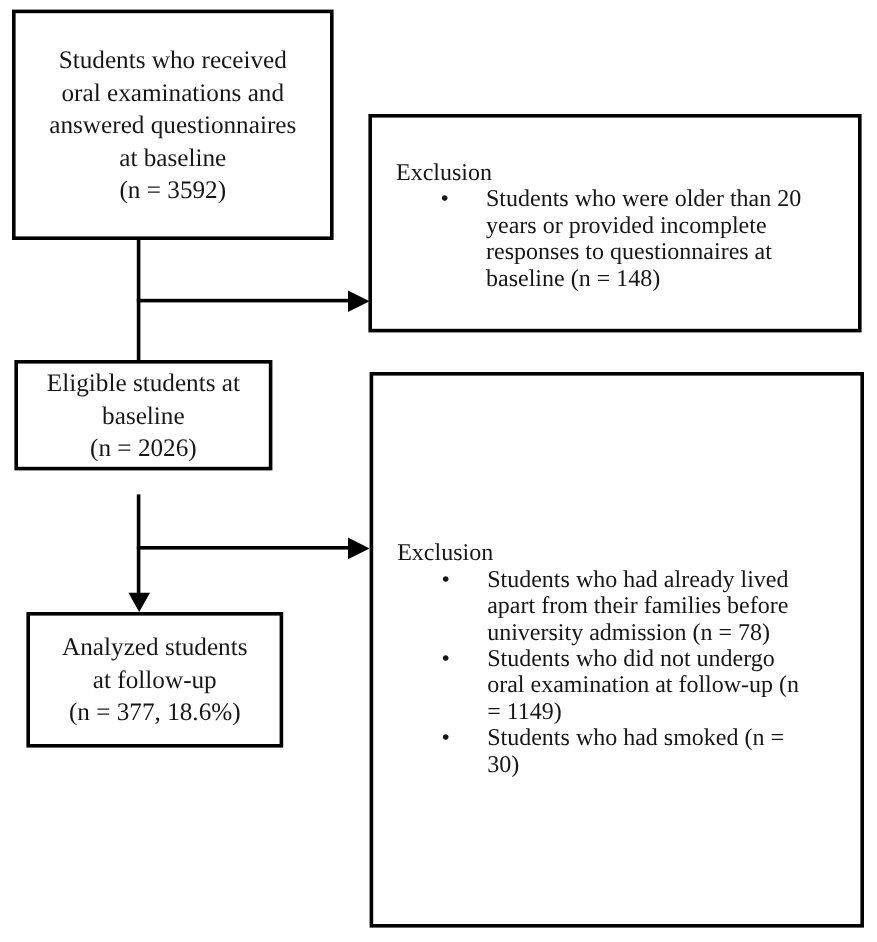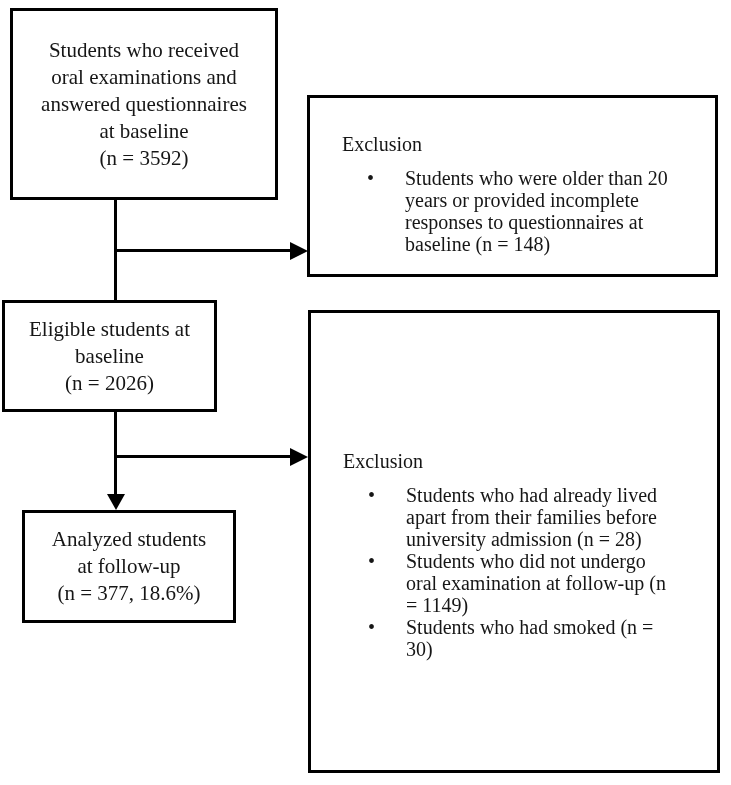--- a/index.html
+++ b/index.html
@@ -33,21 +33,21 @@
   }
   .center-box .box-text {
     white-space: pre-line;
   }
   .excl-box {
     font-size: 20px;
     line-height: 22px;
     padding: 4px 14px 0 20px;
   }
   .excl-heading {
-    margin: 12px;
+    margin: 0;
   }
   .excl-list {
     list-style: none;
     margin: 0;
     padding: 0 0 0 75px;
   }
   .excl-list li {
     position: relative;
     white-space: pre-line;
   }
@@ -73,21 +73,21 @@
     position: absolute;
     width: 0;
     height: 0;
     border-left: 9px solid transparent;
     border-right: 9px solid transparent;
     border-top: 16px solid #000000;
   }
   
   #box-baseline   { left: 10px;  top: 8px;   width: 268px; height: 192px; }
   #box-excl1      { left: 307px; top: 95px;  width: 411px; height: 182px; }
-  #box-eligible   { left: 2px;  top: 300px; width: 215px; height: 112px; font-family: Liberation Serif, serif; }
+  #box-eligible   { left: 12px;  top: 300px; width: 215px; height: 92px; font-family: Liberation Serif, serif; }
   #box-excl2      { left: 308px; top: 310px; width: 412px; height: 463px; padding-top: 14px; }
   #box-analyzed   { left: 22px;  top: 510px; width: 214px; height: 113px; }
 
   #conn-v1        { left: 114px; top: 200px; width: 3px;   height: 100px; }
   #conn-h1        { left: 114px; top: 249px; width: 178px; height: 3px; }
   #arrow-h1       { left: 290px; top: 242px; }
   #conn-v2        { left: 114px; top: 412px; width: 3px;   height: 84px; }
   #arrow-v2       { left: 107px; top: 494px; }
   #conn-h2        { left: 114px; top: 455px; width: 178px; height: 3px; }
   #arrow-h2       { left: 290px; top: 448px; }
@@ -119,21 +119,21 @@
     <div class="box-text">Eligible students at
 baseline
 (n = 2026)</div>
   </div>
 
   <div class="box excl-box" id="box-excl2">
     <p class="excl-heading">Exclusion</p>
     <ul class="excl-list">
       <li>Students who had already lived
 apart from their families before
-university admission (n = 28)</li>
+university admission (n = 78)</li>
       <li>Students who did not undergo
 oral examination at follow-up (n
 = 1149)</li>
       <li>Students who had smoked (n =
 30)</li>
     </ul>
   </div>
 
   <div class="box center-box" id="box-analyzed">
     <div class="box-text">Analyzed students

